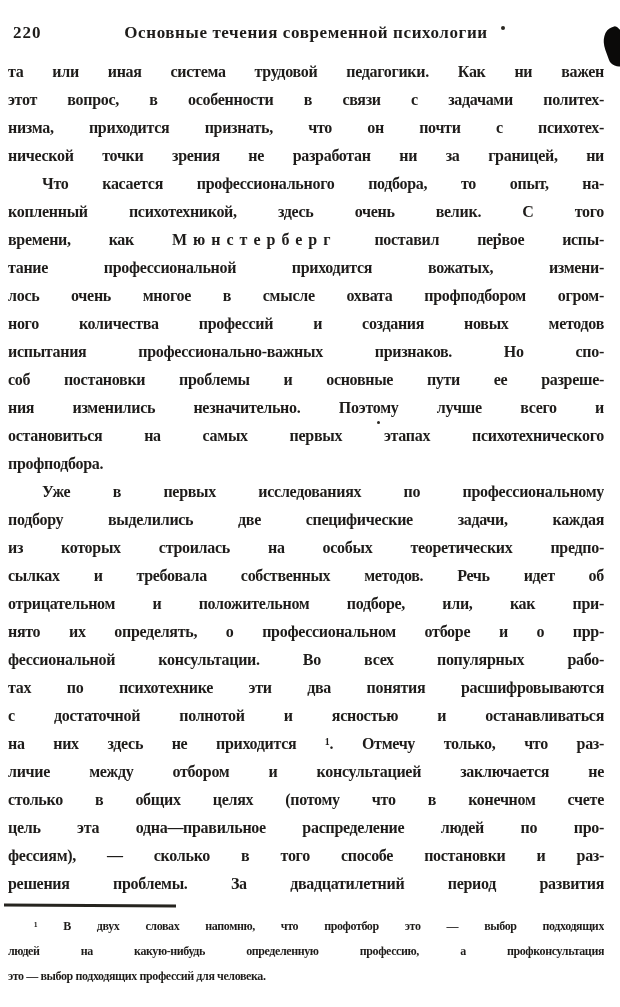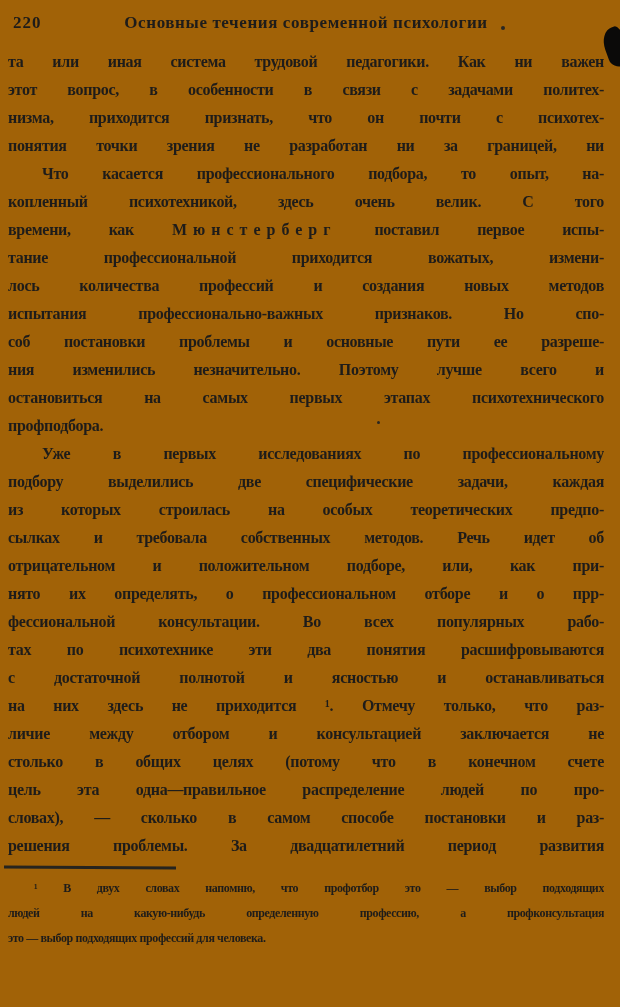--- a/index.html
+++ b/index.html
@@ -1,27 +1,27 @@
 <!DOCTYPE html>
 <html lang="ru"><head>
 <meta charset="utf-8">
 <style>
   html, body { margin: 0; padding: 0; background: #e9e7e2; }
   .page {
     position: relative;
     width: 620px;
     height: 1007px;
     margin: 0;
-    background: #a16207;
+    background: #ffffff;
     color: #1e1c1a;
     font-family: "Liberation Serif", "DejaVu Serif", serif;
     font-weight: bold;
     overflow: hidden;
     box-sizing: border-box;
-    padding: 12px 16px 0 8px;
+    padding: 22px 16px 0 8px;
   }
   .running-header {
     position: relative;
     height: 22px;
     margin-bottom: 14px;
     font-size: 17px;
     line-height: 22px;
   }
   .pagenum { position: absolute; left: 5px; top: 0; letter-spacing: 1px; }
   .rtitle  { display: block; text-align: center; letter-spacing: 0.6px; }
@@ -83,49 +83,50 @@
   <div class="running-header">
     <span class="pagenum">220</span>
     <span class="rtitle">Основные течения современной психологии</span>
   </div>
 
   <div class="body-text">
     <div class="para">
         <div class="line">та или иная система трудовой педагогики. Как ни важен</div>
         <div class="line">этот вопрос, в особенности в связи с задачами политех-</div>
         <div class="line">низма, приходится признать, что он почти с психотех-</div>
-        <div class="line">понятия точки зрения не разработан ни за границей, ни</div>
+        <div class="line">нической точки зрения не разработан ни за границей, ни</div>
       </div>
     <div class="para indent">
         <div class="line">Что касается профессионального подбора, то опыт, на-</div>
         <div class="line">копленный психотехникой, здесь очень велик. С того</div>
         <div class="line"><span>времени, как </span><span class="spaced">Мюнстерберг</span><span> поставил первое испы-</span></div>
         <div class="line">тание профессиональной приходится вожатых, измени-</div>
-        <div class="line">лось количества профессий и создания новых методов</div>
+        <div class="line">лось очень многое в смысле охвата профподбором огром-</div>
+        <div class="line">ного количества профессий и создания новых методов</div>
         <div class="line">испытания профессионально-важных признаков. Но спо-</div>
         <div class="line">соб постановки проблемы и основные пути ее разреше-</div>
         <div class="line">ния изменились незначительно. Поэтому лучше всего и</div>
         <div class="line">остановиться на самых первых этапах психотехнического</div>
         <div class="line last">профподбора.</div>
       </div>
     <div class="para indent">
         <div class="line">Уже в первых исследованиях по профессиональному</div>
         <div class="line">подбору выделились две специфические задачи, каждая</div>
         <div class="line">из которых строилась на особых теоретических предпо-</div>
         <div class="line">сылках и требовала собственных методов. Речь идет об</div>
         <div class="line">отрицательном и положительном подборе, или, как при-</div>
         <div class="line">нято их определять, о профессиональном отборе и о прр-</div>
         <div class="line">фессиональной консультации. Во всех популярных рабо-</div>
         <div class="line">тах по психотехнике эти два понятия расшифровываются</div>
         <div class="line">с достаточной полнотой и ясностью и останавливаться</div>
         <div class="line">на них здесь не приходится ¹. Отмечу только, что раз-</div>
         <div class="line">личие между отбором и консультацией заключается не</div>
         <div class="line">столько в общих целях (потому что в конечном счете</div>
         <div class="line">цель эта одна—правильное распределение людей по про-</div>
-        <div class="line">словах), — сколько в самом способе постановки и раз-</div>
+        <div class="line">фессиям), — сколько в того способе постановки и раз-</div>
         <div class="line">решения проблемы. За двадцатилетний период развития</div>
       </div>
   </div>
 
   <div class="footnote-rule"></div>
 
   <div class="footnote para">
       <div class="line">¹ В двух словах напомню, что профотбор это — выбор подходящих</div>
       <div class="line">людей на какую-нибудь определенную профессию, а профконсультация</div>
       <div class="line last">это — выбор подходящих профессий для человека.</div>

